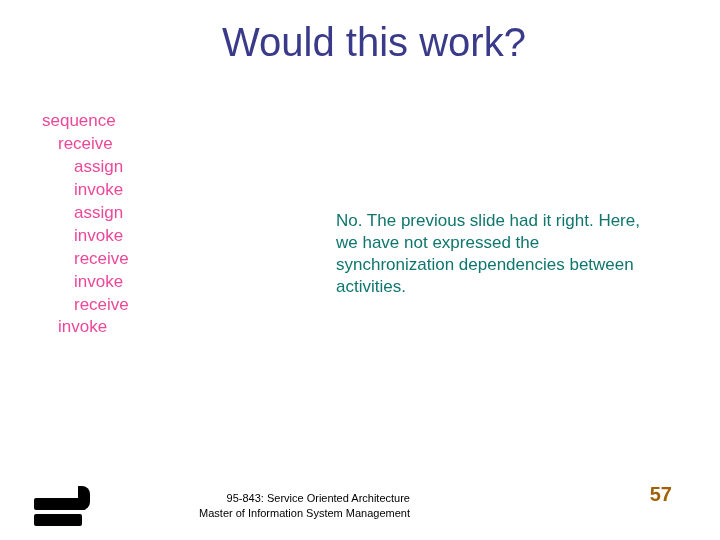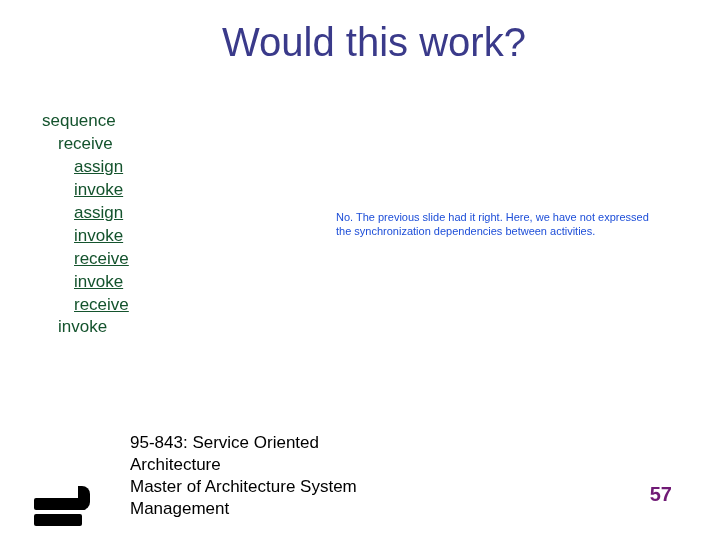--- a/index.html
+++ b/index.html
@@ -1,34 +1,34 @@
 <!DOCTYPE html>
 <html><head>
 <meta charset="utf-8">
 <style>
   * { margin: 0; padding: 0; box-sizing: border-box; }
   html, body { width: 720px; height: 540px; background: #fff; font-family: Verdana, Geneva, sans-serif; overflow: hidden; }
   .slide { width: 720px; height: 540px; position: relative; }
   .title { color: #3a3a8a; font-family: Verdana, sans-serif; font-size: 40px; font-weight: 400; text-align: center; padding-top: 20px; padding-left: 28px; }
   .content { position: absolute; top: 110px; left: 0; width: 720px; display: flex; }
-  .code-col { padding-left: 42px; width: 330px; font-family: Verdana, sans-serif; font-size: 17px; line-height: 1.35; color: #14532d; }
+  .code-col { padding-left: 42px; width: 330px; font-family: Verdana, sans-serif; font-size: 17px; line-height: 1.35; color: #ec4899; }
   .ind0 { padding-left: 0; }
   .ind1 { padding-left: 16px; }
-  .ind2 { padding-left: 32px; text-decoration: underline; }
-  .text-col { width: 360px; padding-right: 30px; padding-top: 100px; font-family: Verdana, sans-serif; font-size: 11px; line-height: 1.3; color: #1d4ed8; }
+  .ind2 { padding-left: 32px; }
+  .text-col { width: 360px; padding-right: 30px; padding-top: 100px; font-family: Verdana, sans-serif; font-size: 17px; line-height: 1.3; color: #0f766e; }
   .para1 { margin-bottom: 30px; padding-left: 6px; }
   .para2 { padding-left: 0; }
   .footer { position: absolute; bottom: 14px; left: 0; width: 720px; height: 60px; }
   .logo { position: absolute; left: 34px; bottom: 0; width: 56px; height: 40px; }
   .logo .bar { position: absolute; height: 12px; background: #000; border-radius: 2px; }
   .logo .b1 { bottom: 0; left: 0; width: 48px; }
   .logo .b2 { bottom: 16px; left: 0; width: 52px; }
   .logo .b3 { bottom: 16px; right: 0; width: 12px; height: 24px; border-radius: 0 8px 8px 0; background: #000; }
-  .course { position: absolute; left: 130px; bottom: 6px; width: 280px; text-align: left; font-family: Arial, sans-serif; font-size: 17px; color: #000; line-height: 1.3; }
-  .pagenum { position: absolute; right: 48px; bottom: 20px; font-family: Verdana, sans-serif; font-size: 20px; font-weight: 700; color: #701a75; }
+  .course { position: absolute; left: 130px; bottom: 6px; width: 280px; text-align: right; font-family: Arial, sans-serif; font-size: 11px; color: #000; line-height: 1.3; }
+  .pagenum { position: absolute; right: 48px; bottom: 20px; font-family: Verdana, sans-serif; font-size: 20px; font-weight: 700; color: #a16207; }
 </style>
 </head>
 <body>
 
 <div class="slide">
   <h1 class="title">Would this work?</h1>
 
   <div class="content">
     <div class="code-col">
       <div class="ind0">sequence</div>
@@ -49,17 +49,17 @@
   </div>
 
   <div class="footer">
     <div class="logo">
       <div class="bar b1"></div>
       <div class="bar b2"></div>
       <div class="bar b3"></div>
     </div>
     <div class="course">
       <div>95-843: Service Oriented Architecture</div>
-      <div>Master of Architecture System Management</div>
+      <div>Master of Information System Management</div>
     </div>
     <div class="pagenum">57</div>
   </div>
 </div>
 
 </body></html>

